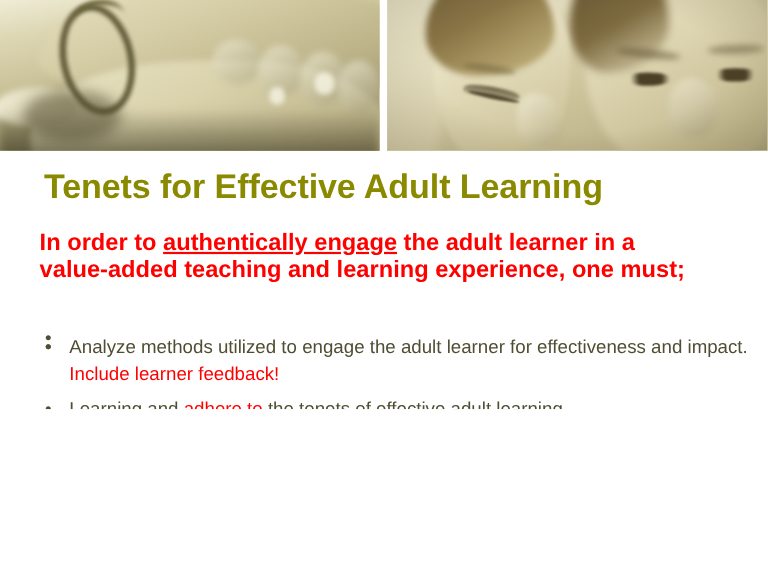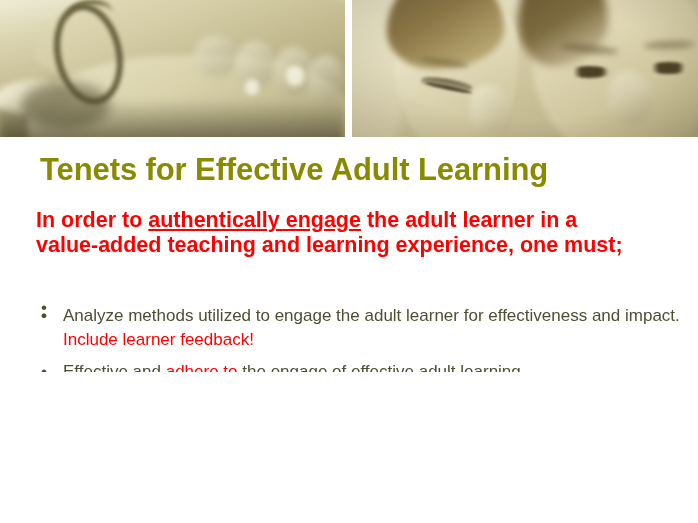--- a/index.html
+++ b/index.html
@@ -355,18 +355,18 @@
 
     <div class="bullet">
       <span class="dot">•</span><span class="hl"></span><span class="hl-bold"></span><span></span>
     </div>
 
     <div class="bullet">
       <span class="dot">•</span><span>Analyze methods utilized to engage the adult learner for effectiveness and impact. </span><span class="hl"></span><span class="hl-bold">Include learner feedback!</span><span></span>
     </div>
 
     <div class="bullet">
-      <span class="dot">•</span><span>Effective and </span><span class="hl">adhere to</span><span class="hl-bold"></span><span> the engage of effective adult learning.</span>
+      <span class="dot">•</span><span>Learning and </span><span class="hl">adhere to</span><span class="hl-bold"></span><span> the tenets of effective adult learning.</span>
     </div>
 
   </div>
 
 </div>
 
 </body></html>

